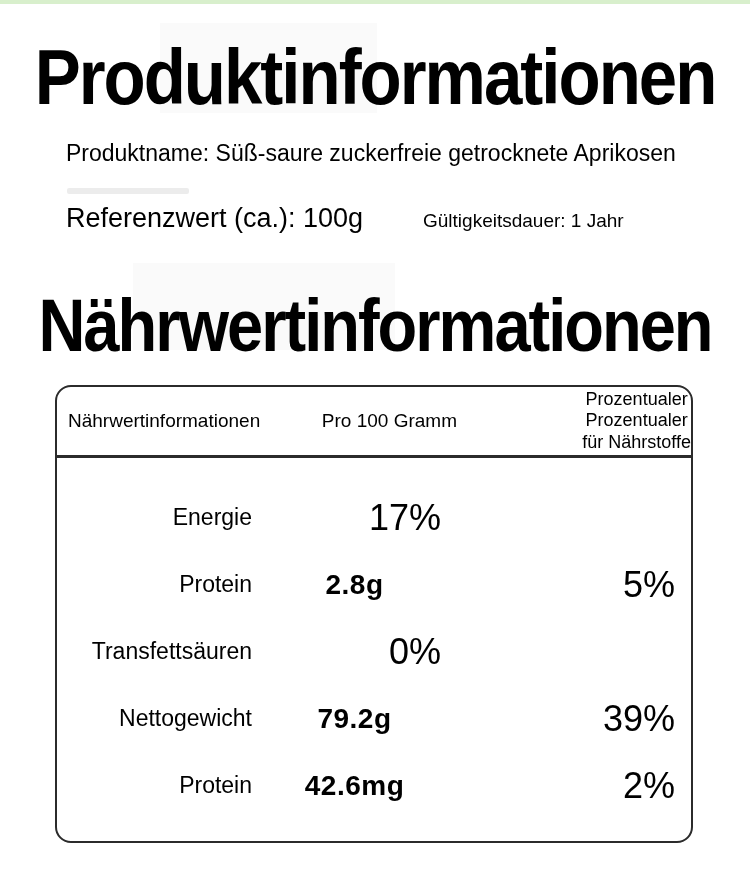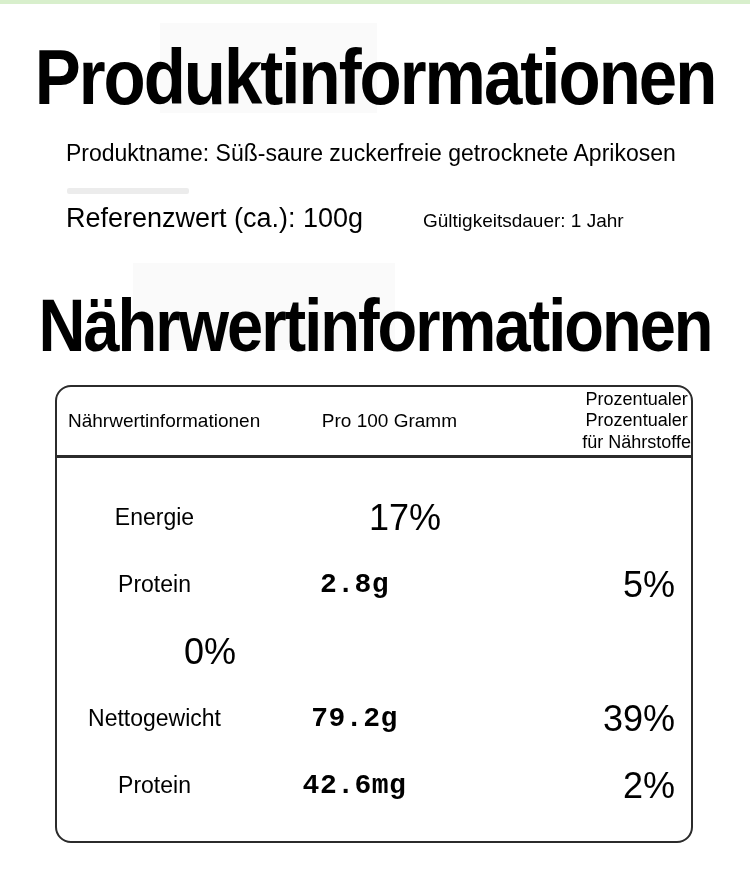--- a/index.html
+++ b/index.html
@@ -55,24 +55,24 @@
   .thead .h2{text-align:right;font-size:19px;white-space:nowrap;}
   .thead .h3{
     justify-self:end;text-align:center;
     font-size:18px;line-height:1.17;white-space:nowrap;
   }
   .tbody{padding-top:26px;}
   .trow{
     display:grid;grid-template-columns:195px 205px 1fr;
     height:67px;align-items:center;
   }
-  .tlabel{text-align:center;font-size:23px;white-space:nowrap;}
+  .tlabel{text-align:right;font-size:23px;white-space:nowrap;}
   .tvalue{text-align:center;font-size:23px;white-space:nowrap;}
   .tvalue.serif{
-    font-family:Liberation Mono, monospace;
+    font-family:Liberation Sans, sans-serif;
     font-weight:bold;font-size:28px;letter-spacing:0.5px;
   }
   .tpercent{text-align:right;padding-right:16px;font-size:36px;white-space:nowrap;}
 </style>
 </head>
 <body>
 
 <div class="abs top-strip" style="background: rgb(216, 239, 204);"></div>
 
 <div class="artifact box1"></div>
@@ -108,20 +108,21 @@
       <div class="tpercent">17%</div>
     </div>
 
     <div class="trow">
       <div class="tlabel">Protein</div>
       <div class="tvalue serif">2.8g</div>
       <div class="tpercent">5%</div>
     </div>
 
     <div class="trow">
+      <div class="tlabel">Transfettsäuren</div>
       <div class="tpercent">0%</div>
     </div>
 
     <div class="trow">
       <div class="tlabel">Nettogewicht</div>
       <div class="tvalue serif">79.2g</div>
       <div class="tpercent">39%</div>
     </div>
 
     <div class="trow">

